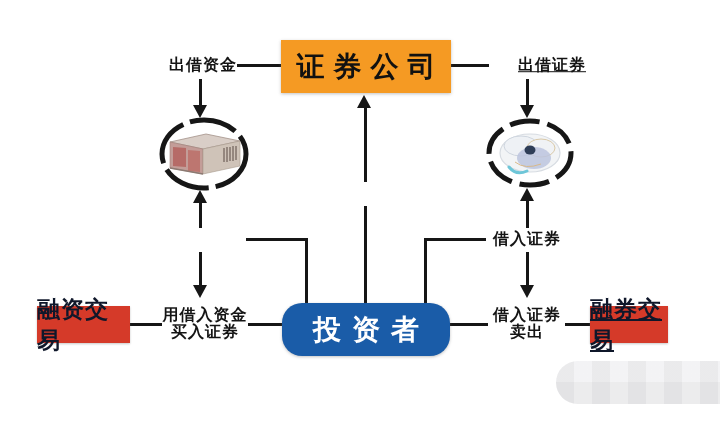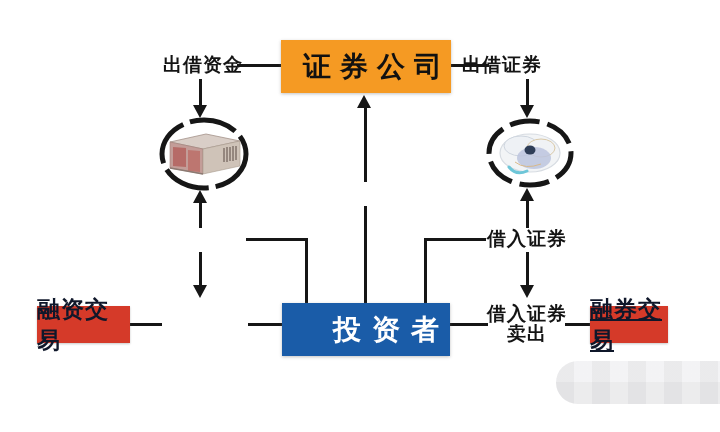--- a/index.html
+++ b/index.html
@@ -17,35 +17,35 @@
   .hline{position:absolute;height:3px;background:var(--c-line);}
   .vline{position:absolute;width:3px;background:var(--c-line);}
   .arrow-down{position:absolute;width:0;height:0;
     border-left:7px solid transparent;border-right:7px solid transparent;
     border-top:13px solid var(--c-line);}
   .arrow-up{position:absolute;width:0;height:0;
     border-left:7px solid transparent;border-right:7px solid transparent;
     border-bottom:13px solid var(--c-line);}
   .lbl{
     position:absolute;transform:translate(-50%,-50%);
-    font-weight:bold;font-size:19px;color:var(--c-text);
+    font-weight:bold;font-size:16px;color:var(--c-text);
     white-space:nowrap;text-align:center;line-height:1.1;letter-spacing:1px;
   }
   .lbl.two{line-height:1.05;}
   .box{
-    position:absolute;display:flex;align-items:center;justify-content:flex-end;
+    position:absolute;display:flex;align-items:center;justify-content:center;
     font-weight:bold;box-sizing:border-box;
   }
   .box-orange{
     background:var(--c-orange);color:#111;font-size:28px;letter-spacing:9px;
     padding-left:9px;box-shadow:0 1px 3px rgba(120,120,120,.45);
   }
   .box-blue{
     background:var(--c-blue);color:#fff;font-size:28px;letter-spacing:11px;
-    padding-left:11px;box-shadow:0 1px 3px rgba(120,120,120,.45);
+    padding-left:11px;box-shadow:0 1px 3px rgba(120,120,120,.45);border-radius:20px;
   }
   .box-red{
     background:var(--c-red);color:#0f172a;font-size:23px;letter-spacing:1px;
     box-shadow:0 1px 2px rgba(120,120,120,.4);
   }
   .circle-svg{position:absolute;}
   .mosaic{
     position:absolute;left:556px;top:361px;width:164px;height:43px;
     border-top-left-radius:22px;border-bottom-left-radius:22px;
     background:
@@ -136,26 +136,30 @@
   <div class="box box-red" style="left:37px;top:306px;width:93px;height:37px;">
     <span>融资交易</span>
   </div>
 
   <div class="box box-red" style="left:590px;top:306px;width:78px;height:37px;text-decoration:underline;">
     <span>融券交易</span>
   </div>
 
   <div class="lbl" style="left:203px;top:65px;">出借资金</div>
 
-  <div class="lbl" style="left:502px;top:65px;">出借证券</div>
+  <div class="lbl" style="left:552px;top:65px;text-decoration:underline;">出借证券</div>
 
 
 
   <div class="lbl" style="left:527px;top:239px;">借入证券</div>
 
+  <div class="lbl two" style="left:205px;top:324px;">
+    <span>用借入资金</span><br>
+    <span>买入证券</span>
+  </div>
 
   <div class="lbl two" style="left:527px;top:324px;">
     <span>借入证券</span><br>
     <span>卖出</span>
   </div>
 
   <div class="mosaic"></div>
 
 </div>
 

